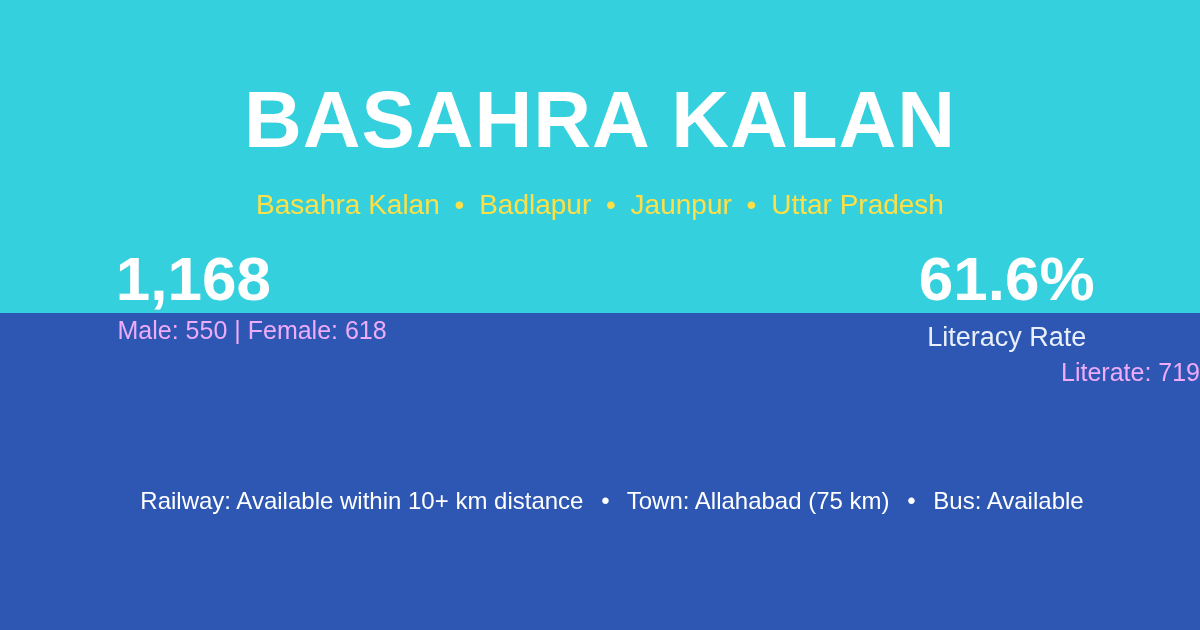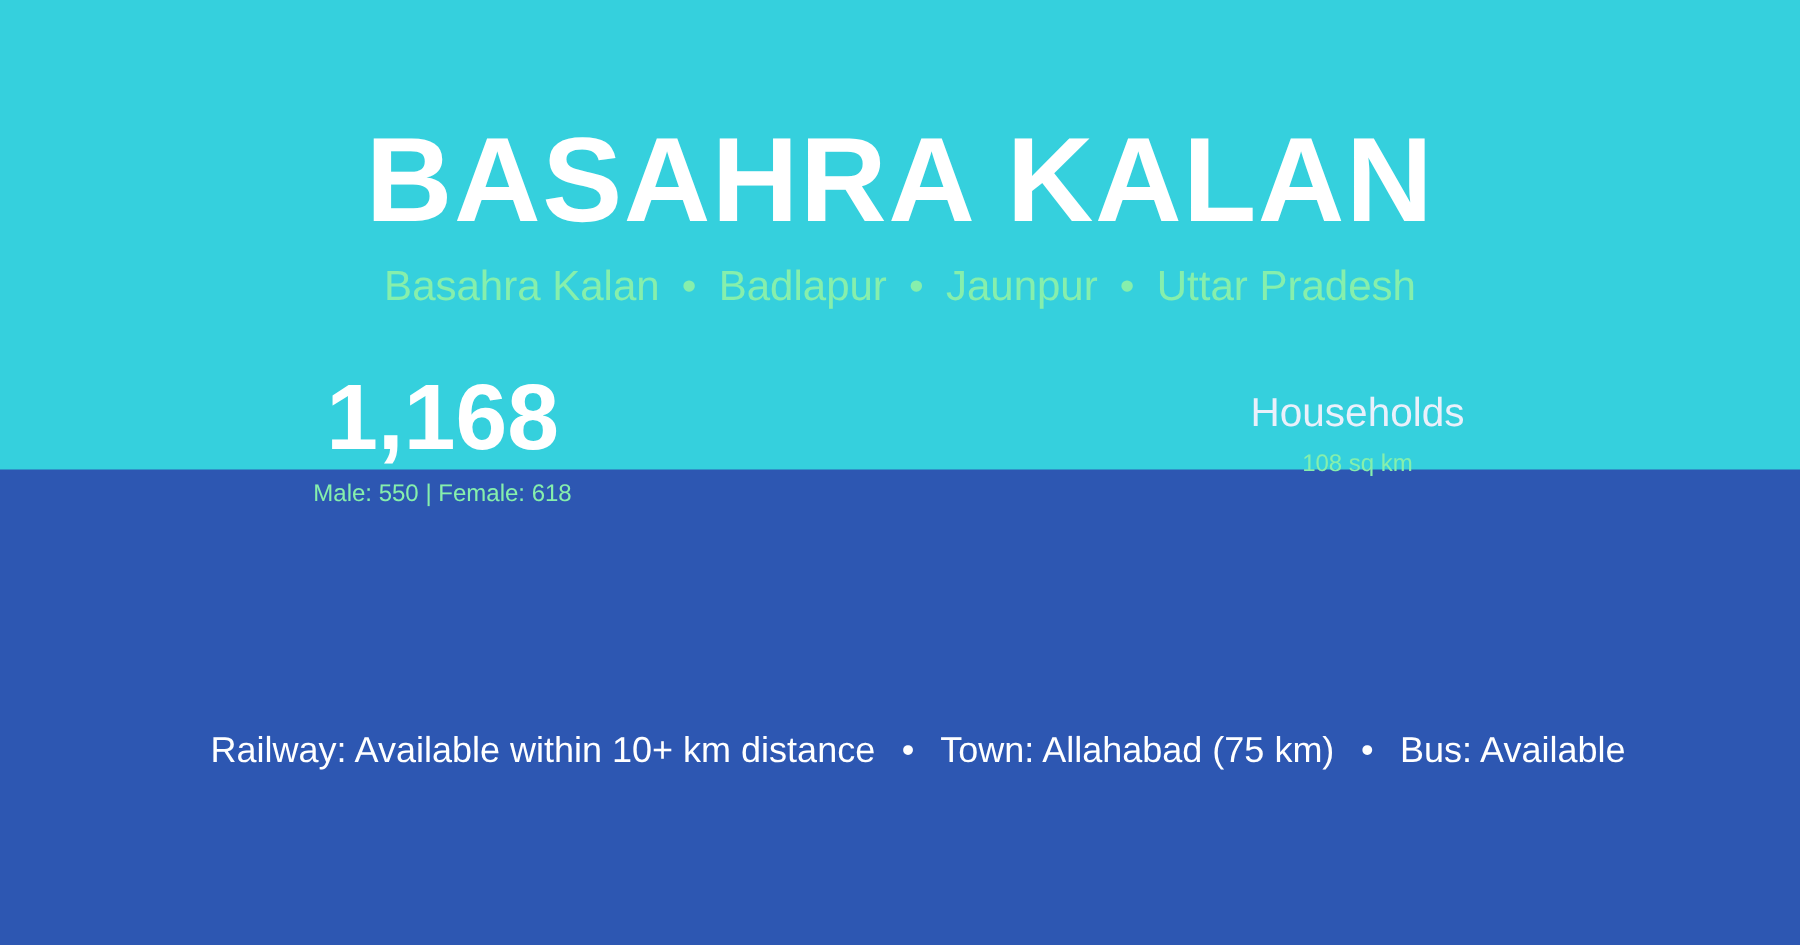--- a/index.html
+++ b/index.html
@@ -38,25 +38,25 @@
   #village-title {
     margin-top:78px;
     font-size:80px;
     line-height:84px;
     font-weight:bold;
     color:#ffffff;
     letter-spacing:1px;
     white-space:nowrap;
   }
   #breadcrumb {
-    margin-top:12px;
+    margin-top:26px;
     font-size:28px;
     line-height:34px;
     font-weight:normal;
-    color:#86efac;
+    color:#fde047;
     white-space:nowrap;
   }
   #breadcrumb .sep { padding:0 7px; }
 
   
   #stats-row {
     position:absolute;
     left:0; top:248px;
     width:1200px;
     display:flex;
@@ -77,25 +77,26 @@
   .stat-label {
     margin-top:12px;
     font-size:27px;
     line-height:30px;
     font-weight:normal;
     color:#eaf0fb;
     white-space:nowrap;
   }
   .stat-sub {
     margin-top:9px;
-    font-size:16px;
+    font-size:25px;
     line-height:22px;
     font-weight:normal;
-    color:#86efac;
+    color:#f0abfc;
     white-space:nowrap;
+    text-align:right;
   }
 
   
   #amenities {
     position:absolute;
     left:0; top:486px;
     width:1200px;
     text-align:center;
     font-size:24px;
     line-height:30px;
@@ -140,24 +141,27 @@
   </div>
 
   <div id="stats-row">
 
     <div class="stat-col">
       <div class="stat-value">1,168</div>
       <div class="stat-sub">Male: 550 | Female: 618</div>
     </div>
 
     <div class="stat-col">
-      <div class="stat-label">Households</div>
-      <div class="stat-sub">108 sq km</div>
     </div>
 
+    <div class="stat-col">
+      <div class="stat-value">61.6%</div>
+      <div class="stat-label">Literacy Rate</div>
+      <div class="stat-sub">Literate: 719</div>
+    </div>
 
   </div>
 
   <div id="amenities">
     <span>Railway: Available within 10+ km distance</span>
     <span class="sep">•</span>
     <span>Town: Allahabad (75 km)</span>
     <span class="sep">•</span>
     <span>Bus: Available</span>
   </div>

